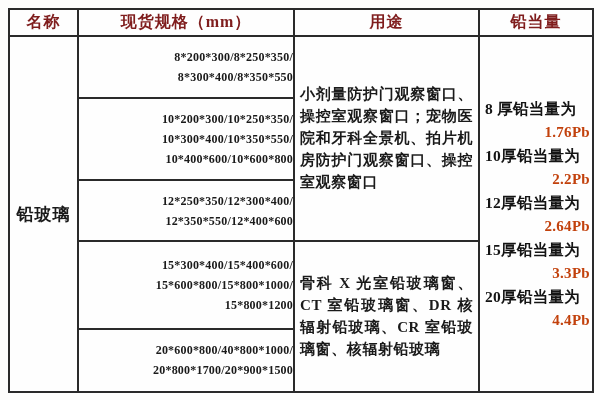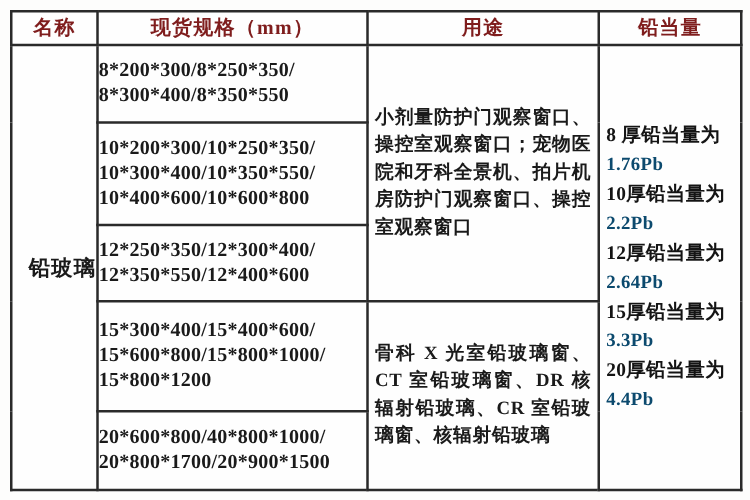--- a/index.html
+++ b/index.html
@@ -44,26 +44,26 @@
   tr.r5 { height: 63px; }
 
   th.col-header {
     font-size: 16px;
     text-align: center;
     letter-spacing: 1px;
     color: #7f1d1d;
   }
   td.name-cell {
     font-size: 17px;
-    text-align: right;
+    text-align: center;
     letter-spacing: 1px;
   }
   td.spec-cell {
-    text-align: left;
-    font-size: 16px;
+    text-align: right;
+    font-size: 12px;
     line-height: 20px;
     letter-spacing: 0.2px;
   }
   td.usage-cell {
     font-size: 15px;
     line-height: 22px;
     padding: 4px 5px;
     text-align: justify;
     text-justify: inter-character;
     letter-spacing: 0.6px;
@@ -83,22 +83,22 @@
     font-size: 15.5px;
     line-height: 24px;
     text-align: left;
     color: #141414;
     letter-spacing: 0.3px;
     white-space: nowrap;
   }
   .lead-value {
     font-size: 15px;
     line-height: 23px;
-    text-align: left;
-    color: #0c4a6e;
+    text-align: right;
+    color: #c2410c;
     letter-spacing: 0.3px;
   }
 </style>
 </head>
 <body>
 
 <div class="page">
   <table class="spec-table">
     <colgroup>
       <col class="c-name">

